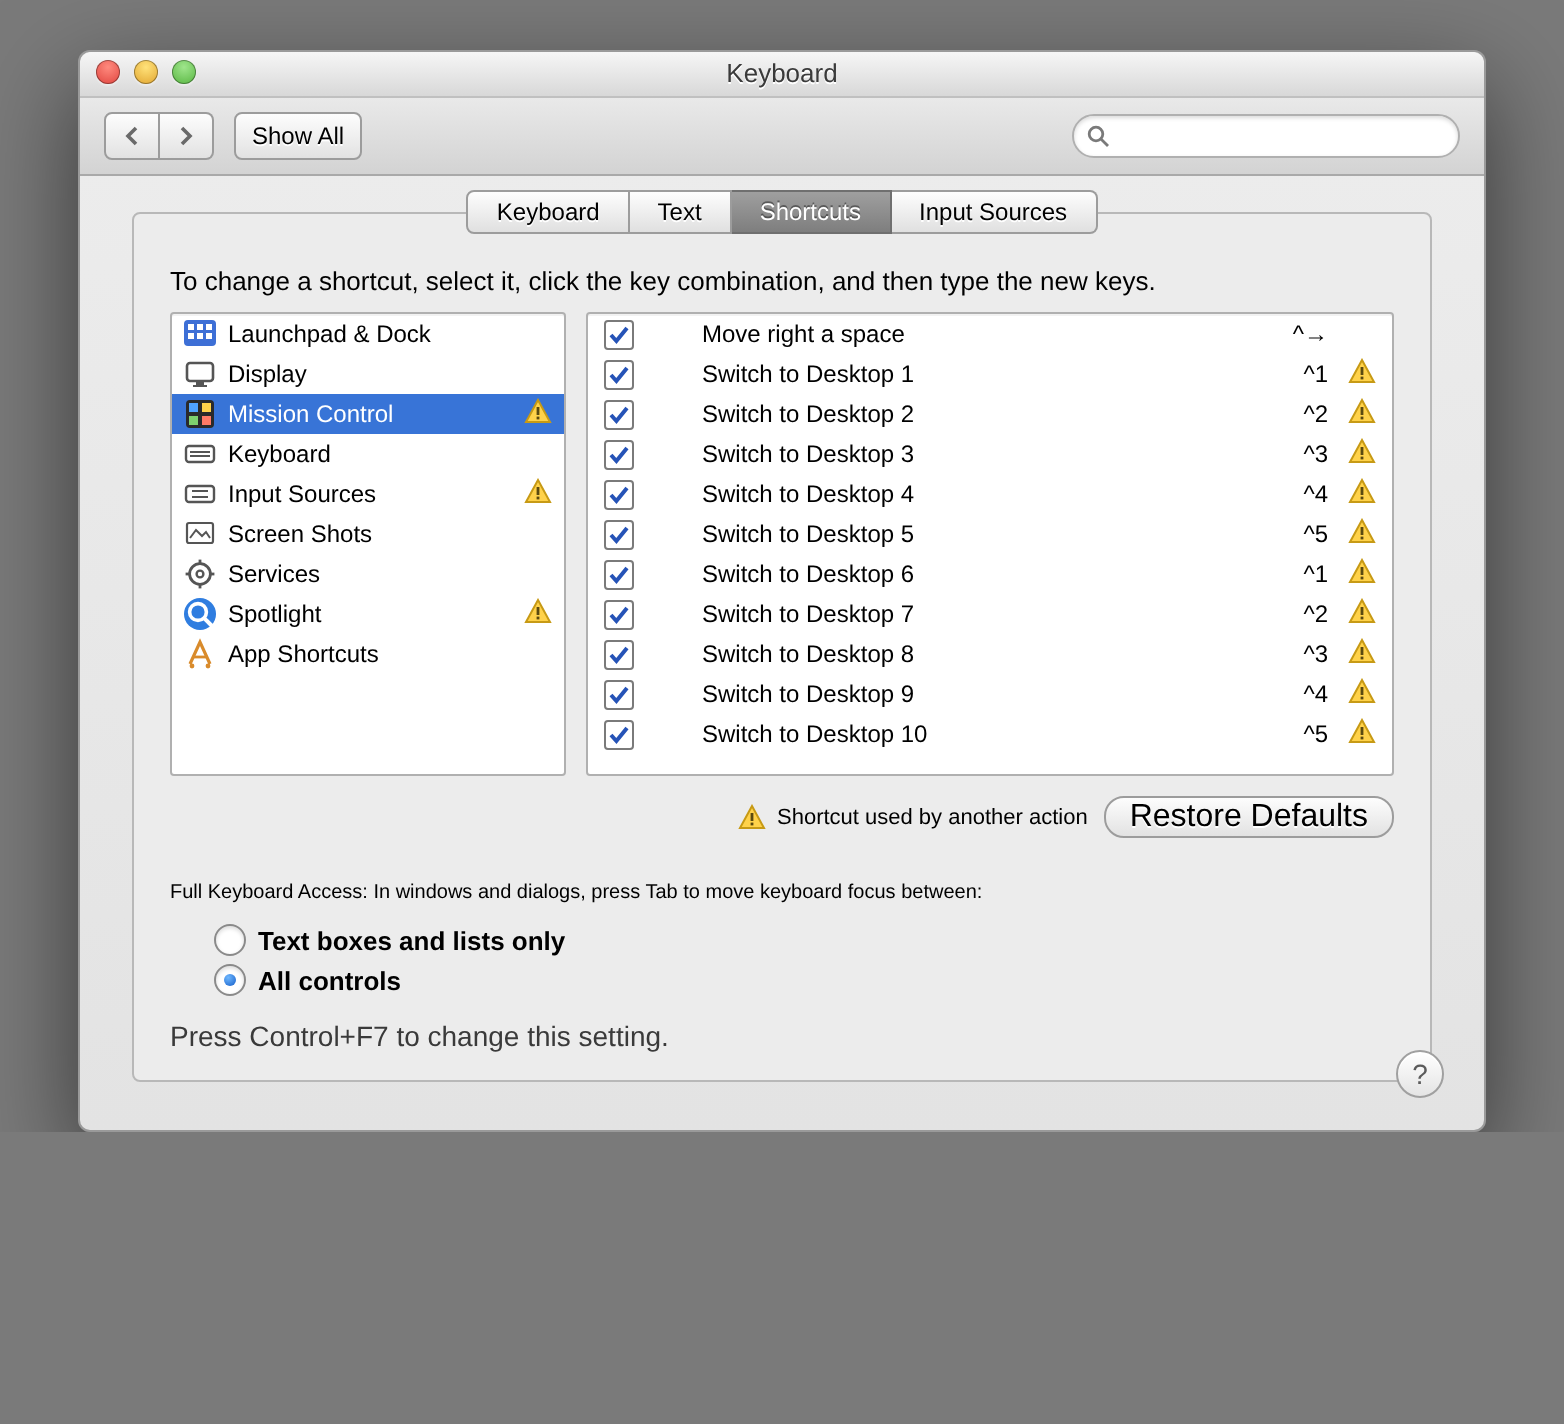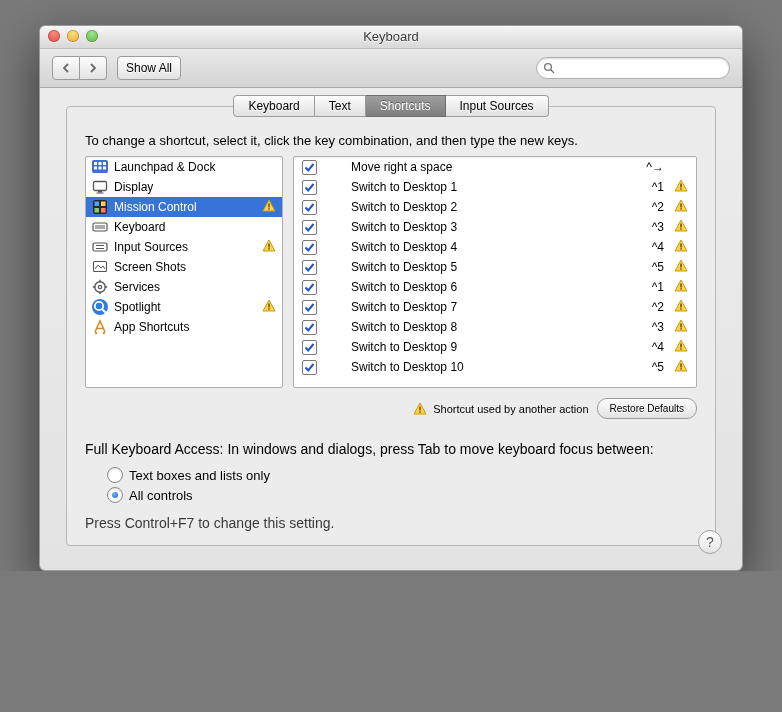--- a/index.html
+++ b/index.html
@@ -102,25 +102,25 @@
   }
   .chk svg{display:block;}
   .shname{flex:1;padding-left:24px;}
   .shkey{font-size:12px;color:#000;white-space:pre;}
   .below{
     display:flex;align-items:center;justify-content:flex-end;gap:8px;margin-top:10px;font-size:11px;
   }
   .below .warnlabel{display:flex;align-items:center;gap:6px;}
   .btn{
     height:21px;padding:0 12px;background:linear-gradient(#fdfdfd,#e2e2e2);
-    border:1px solid #9c9c9c;border-radius:10px;font-size:10px;text-shadow:0 1px 0 #fff;
-  }
-  .fka{margin-top:22px;font-size:14px;}
+    border:1px solid #9c9c9c;border-radius:10px;font-size:16px;text-shadow:0 1px 0 #fff;
+  }
+  .fka{margin-top:22px;font-size:10px;}
   .radiogrp{margin:8px 0 0 22px;}
-  .radioline{display:flex;align-items:center;gap:6px;height:20px;font-size:13px;}
+  .radioline{display:flex;align-items:center;gap:6px;height:20px;font-size:13px;font-weight:bold;}
   .radio{
     width:14px;height:14px;border-radius:50%;border:1px solid #8a8a8a;background:#fff;
     box-shadow:inset 0 1px 2px rgba(0,0,0,.15);display:flex;align-items:center;justify-content:center;
   }
   .radio.on::after{content:"";width:6px;height:6px;border-radius:50%;background:radial-gradient(circle at 35% 30%,#6fb8ff,#155ec9);}
   .hint{margin-top:10px;font-size:14px;color:#3a3a3a;}
   .helpbtn{
     position:absolute;right:20px;bottom:16px;width:22px;height:22px;border-radius:50%;
     border:1px solid #a0a0a0;background:linear-gradient(#fff,#e4e4e4);
     display:flex;align-items:center;justify-content:center;color:#5b5b5b;font-size:14px;

